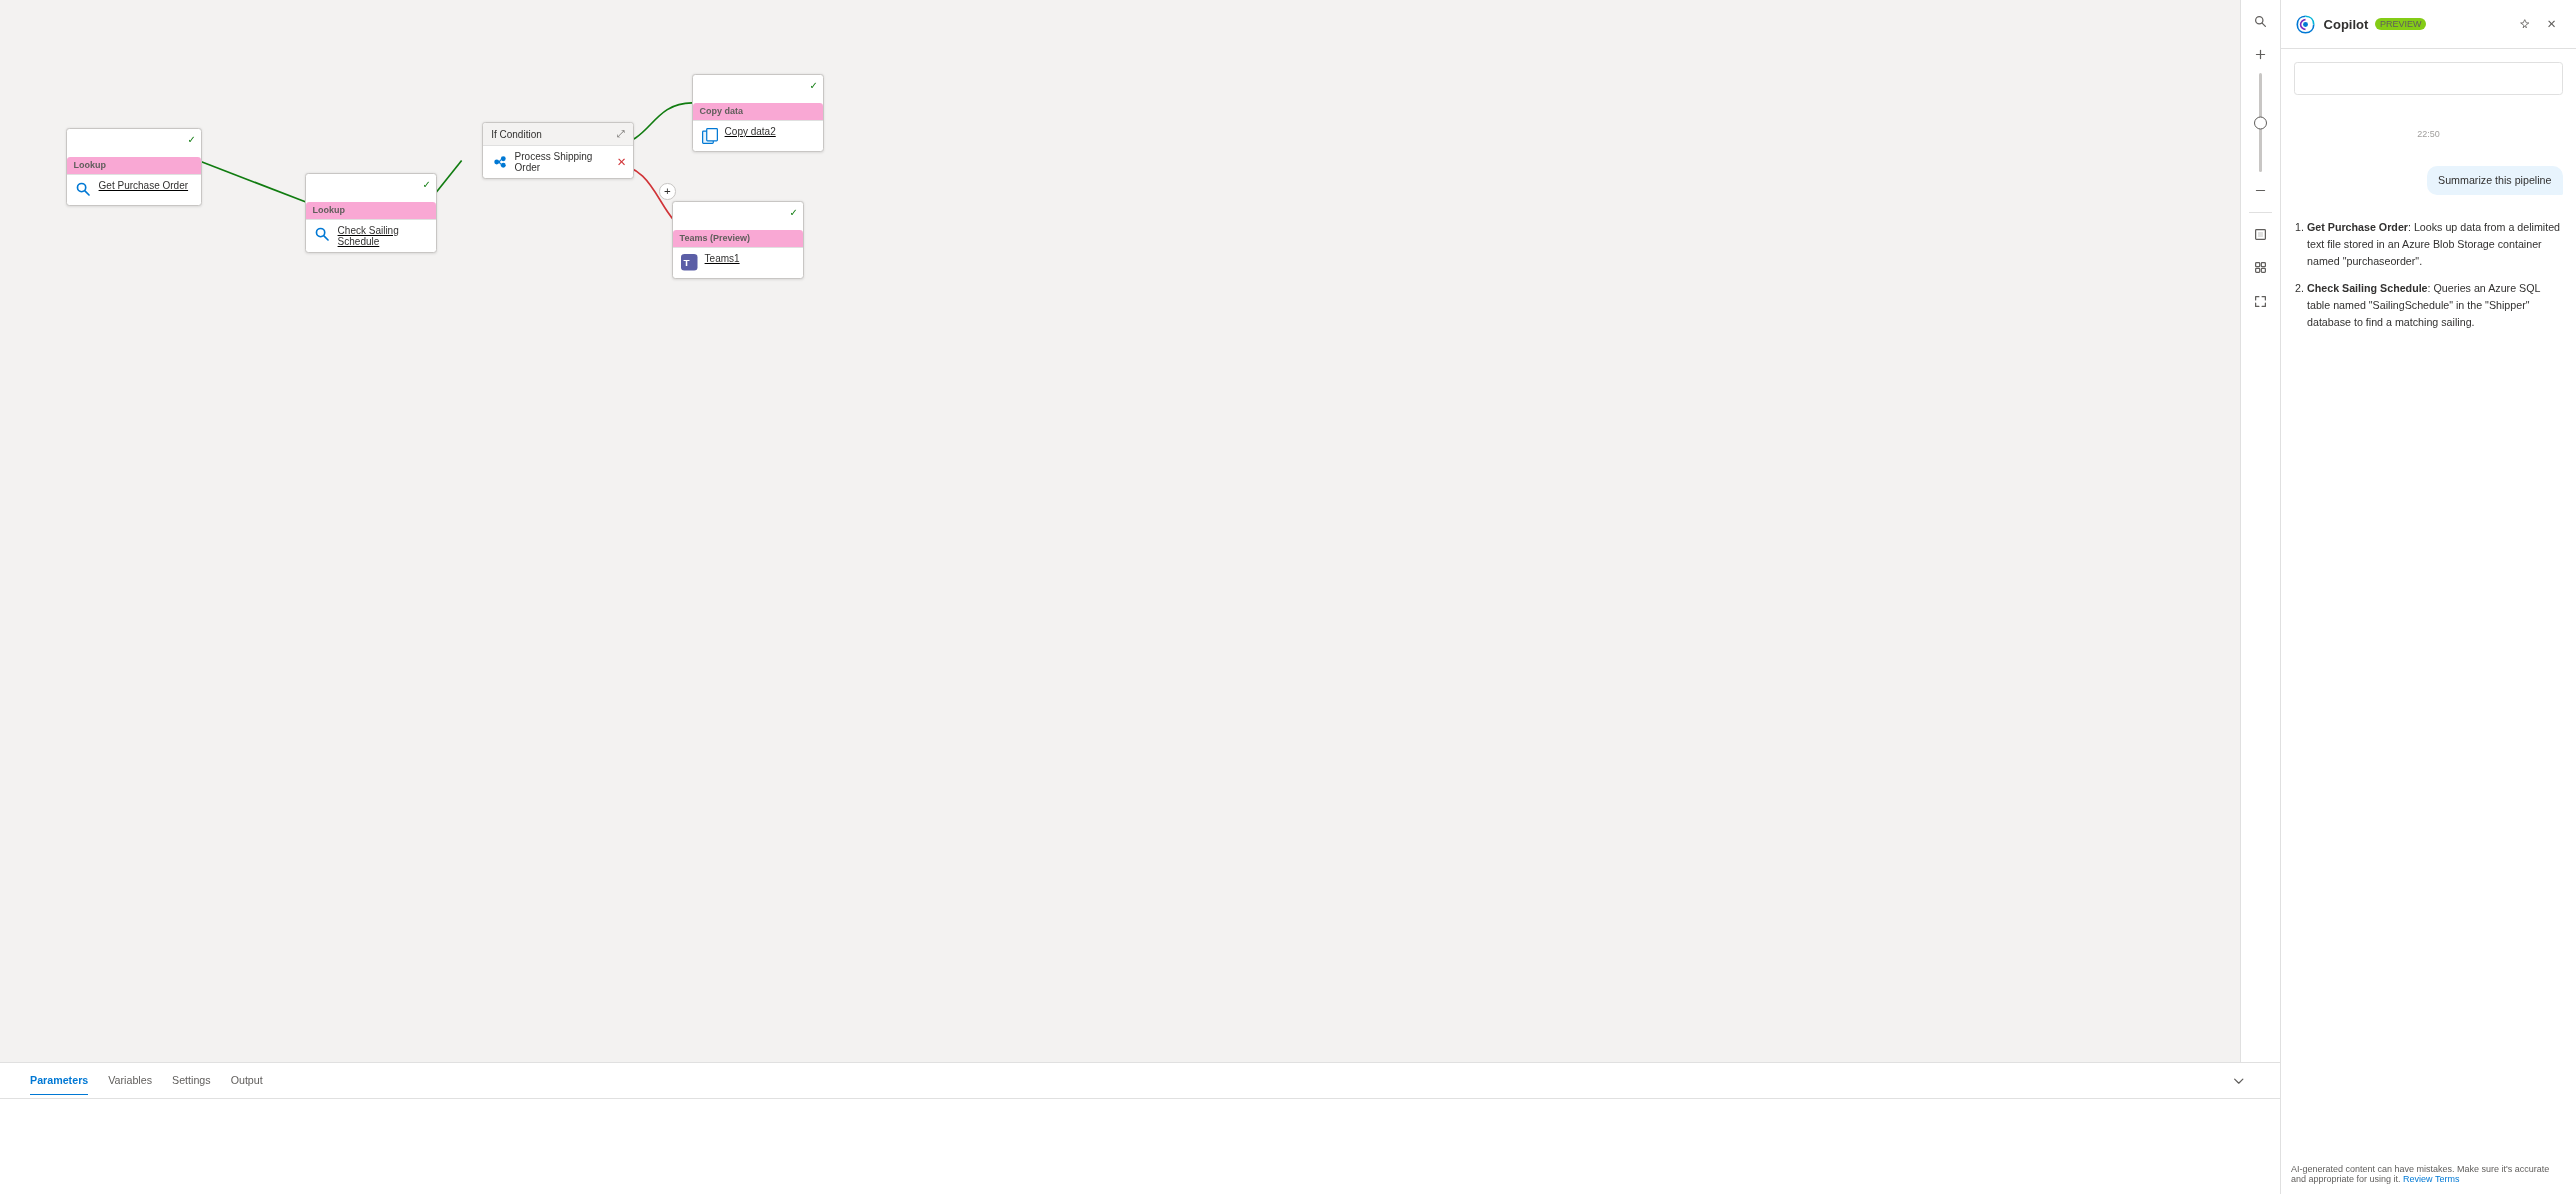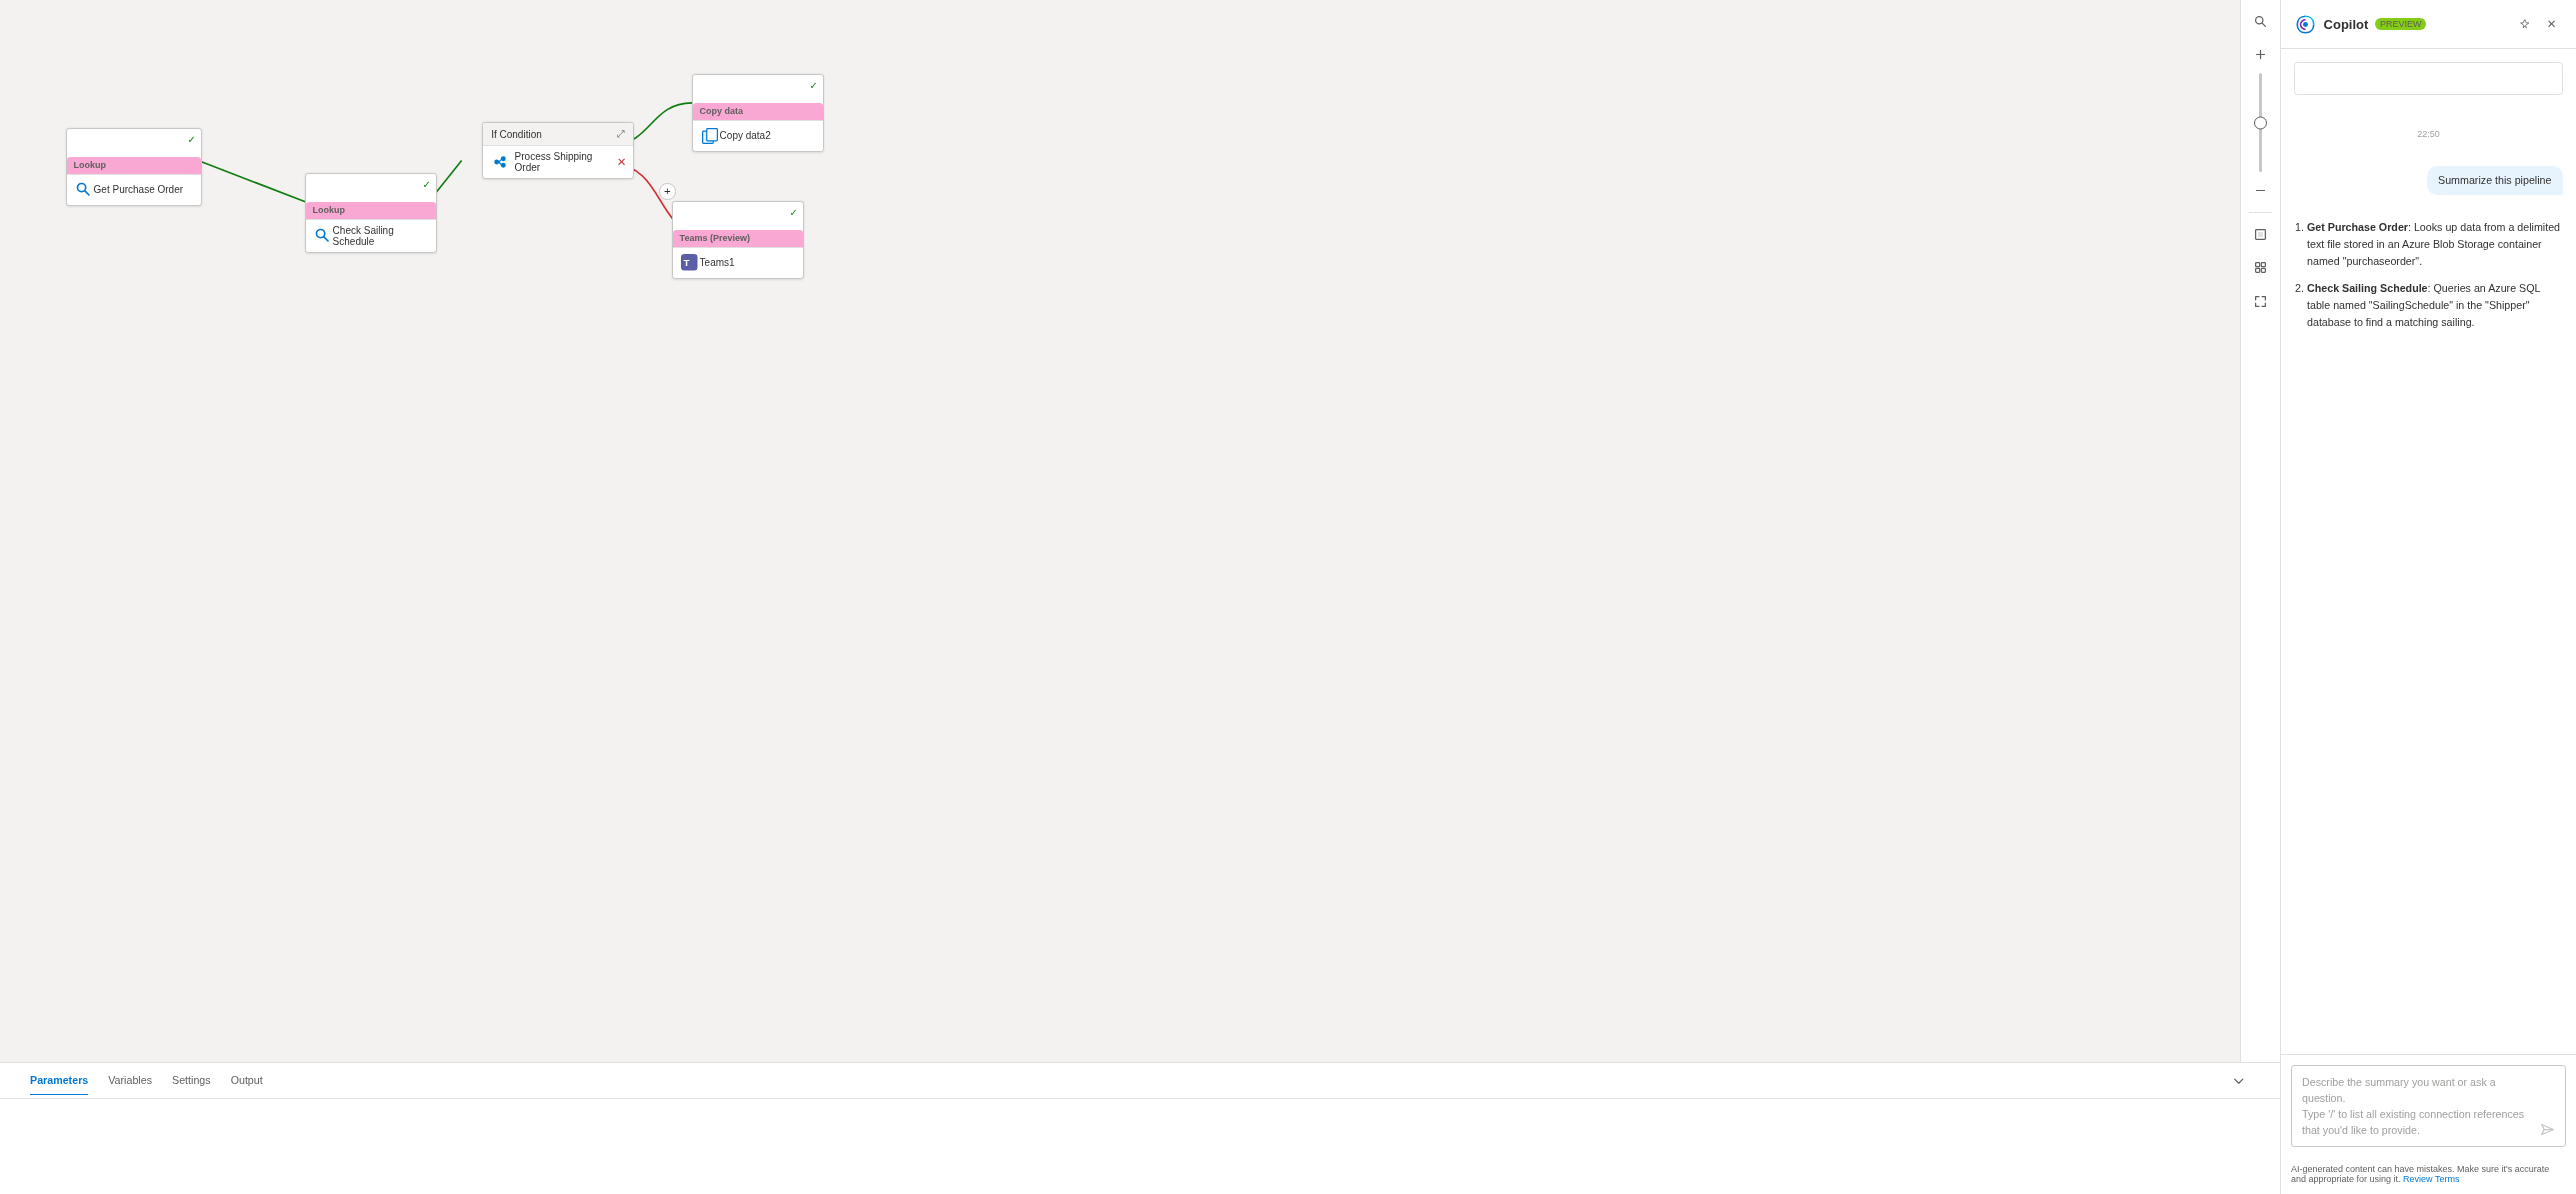--- a/index.html
+++ b/index.html
@@ -100,22 +100,23 @@
       font-size: 9px;
       color: #605e5c;
       border-radius: 3.3px 3.3px 0 0;
       font-weight: 700;
       margin-top: 28px;
     }
 
     .node-body {
       padding: 5px 6.6px;
       display: flex;
-      align-items: center;
+      gap: 5px;
       min-width: 115px;
+      text-decoration: underline;
     }
 
     .node-icon {
       width: 20px;
       height: 20px;
       display: flex;
       align-items: center;
       justify-content: center;
       flex-shrink: 0;
     }
@@ -633,34 +634,19 @@
         <li>
           <strong>Get Purchase Order</strong><span>: Looks up data from a delimited text file stored in an Azure Blob Storage container named "purchaseorder".</span>
         </li>
         <li>
           <strong>Check Sailing Schedule</strong><span>: Queries an Azure SQL table named "SailingSchedule" in the "Shipper" database to find a matching sailing.</span>
         </li>
       </ol>
     </div>
   </div>
 
-  <div class="copilot-input-area">
-    <div class="copilot-input-wrapper">
-      <div class="copilot-input-box">
-        <div style="color:#a19f9d; font-size:10.7px;">Describe the summary you want or ask a question.</div>
-        <div style="color:#a19f9d; font-size:10.7px;">Type '/' to list all existing connection references</div>
-        <div style="color:#a19f9d; font-size:10.7px;">that you'd like to provide.</div>
-      </div>
-      <button class="copilot-send-btn">
-        <svg width="15" height="15" viewBox="0 0 18 18" fill="none">
-          <path d="M16 9 L2 3 L5 9 L2 15 Z" stroke="#c8c6c4" stroke-width="1.5" fill="none" stroke-linejoin="round"></path>
-          <line x1="5" y1="9" x2="16" y2="9" stroke="#c8c6c4" stroke-width="1.5" stroke-linecap="round"></line>
-        </svg>
-      </button>
-    </div>
-  </div>
 
   <div class="copilot-footer">
     <span>AI-generated content can have mistakes. Make sure it's accurate and appropriate for using it.</span>
     <a href="#">Review Terms</a>
   </div>
 </div>
 
 
 </body></html>

